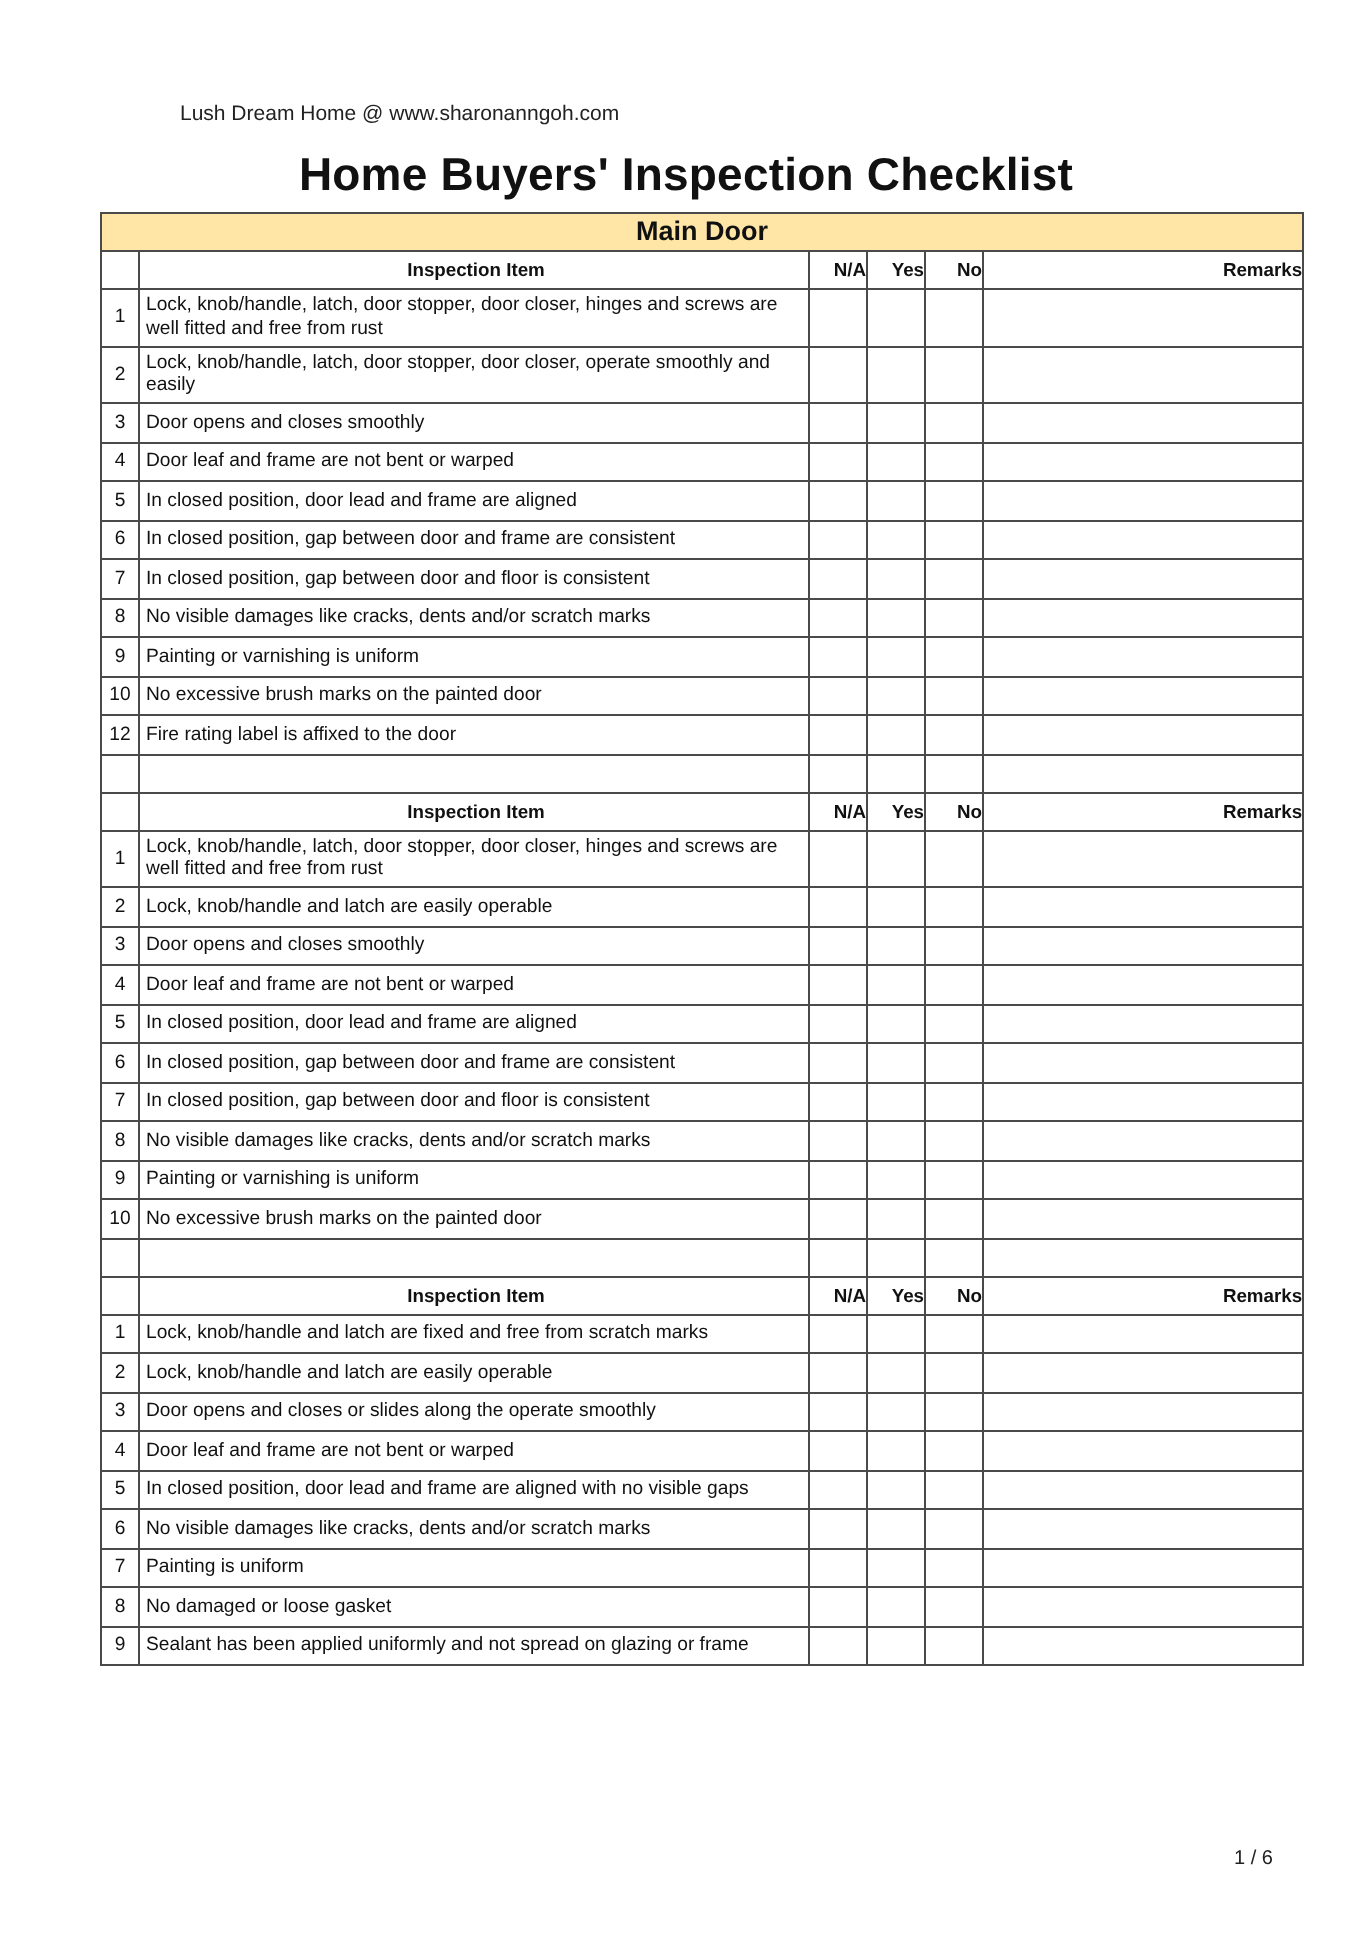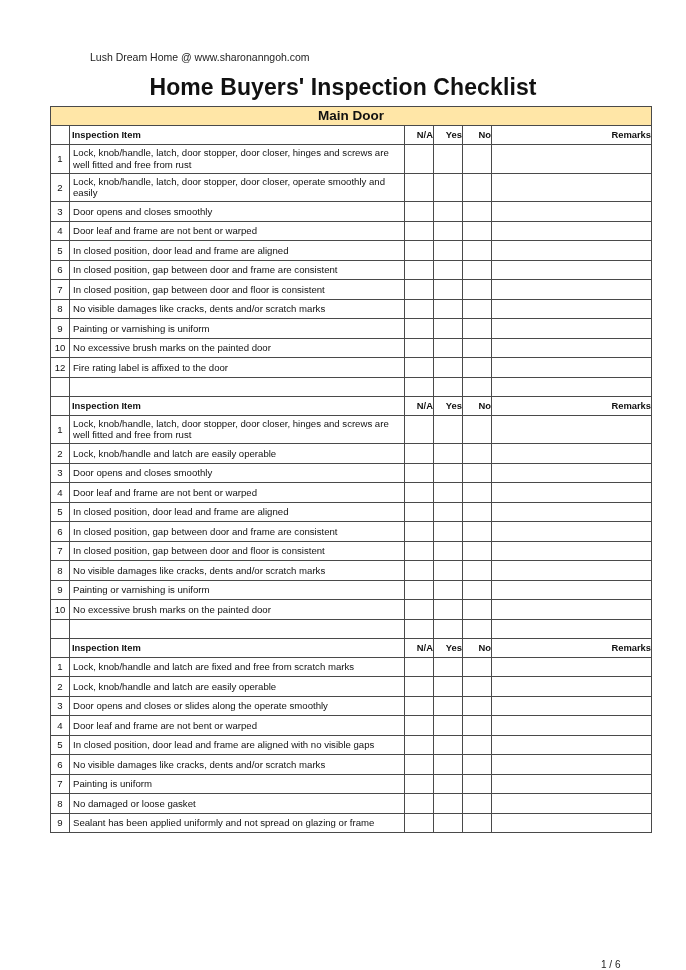--- a/index.html
+++ b/index.html
@@ -13,28 +13,28 @@
   .checklist td { border: 1px solid #4a4a4a; padding: 0; vertical-align: middle; line-height: 11.5px; }
   .checklist col.c-num { width: 19px; }
   .checklist col.c-item { width: 335px; }
   .checklist col.c-na { width: 29px; }
   .checklist col.c-yes { width: 29px; }
   .checklist col.c-no { width: 29px; }
   .checklist col.c-rem { width: 160px; }
   tr.sec-head td { background: #ffe6a7; font-weight: bold; font-size: 13.5px; text-align: center; height: 18px; margin-top: 27px; }
   tr.sec-head.tall td { height: 20px; font-size: 14px; }
   tr.col-head td { font-weight: bold; height: 18px; font-size: 9.4px; }
-  tr.col-head td.h-item { padding-left: 2px; text-align: left; }
+  tr.col-head td.h-item { padding-left: 2px; text-align: center; }
   tr.col-head td.h-mid { text-align: right; }
   tr.item-row td { height: 18.5px; }
   tr.item-row.double td { height: 27.5px; }
   tr.blank-row td { height: 18px; }
   td.num { text-align: center; }
   td.item { padding-left: 3px !important; padding-right: 1px !important; }
-  .page-num { position: absolute; left: 601px; top: 924px; font-size: 10px; color: #222; margin-top: 35px; }
+  .page-num { position: absolute; left: 617px; top: 924px; font-size: 10px; color: #222; }
 </style>
 </head>
 <body>
 
 <div class="site-credit">Lush Dream Home @ www.sharonanngoh.com</div>
 <div class="doc-title">Home Buyers' Inspection Checklist</div>
 
 <table class="checklist">
   <colgroup>
     <col class="c-num">

